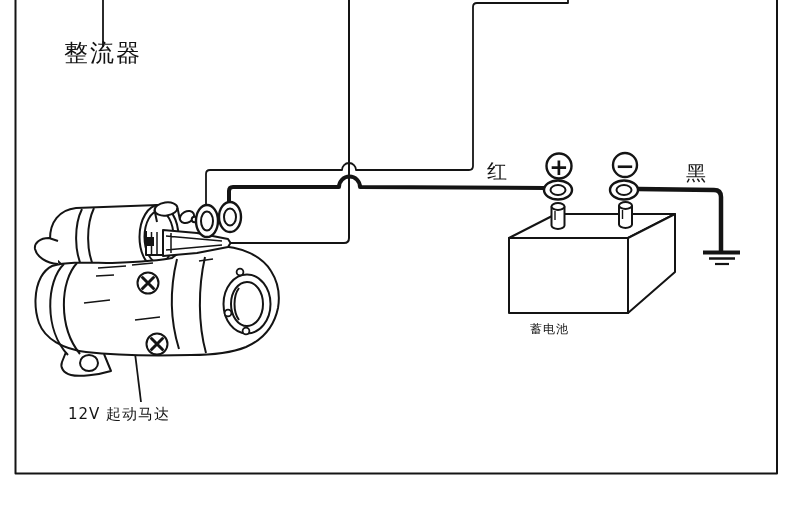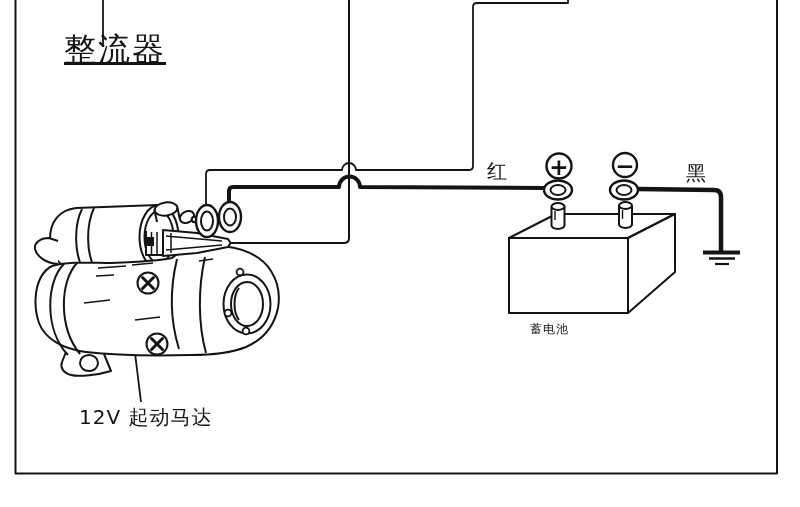--- a/index.html
+++ b/index.html
@@ -5,22 +5,22 @@
   html,body{margin:0;padding:0;background:#fff;}
   .stage{
     position:relative;width:800px;height:507px;background:#ffffff;overflow:hidden;
     font-family:"DejaVu Sans","Liberation Sans",sans-serif;color:#111;
   }
   .stage svg{position:absolute;left:0;top:0;}
   .lbl{
     position:absolute;line-height:1;white-space:nowrap;color:#141414;
     font-family:"DejaVu Sans","Liberation Sans",sans-serif;
   }
-  .lbl-rectifier{left:64px;top:33px;font-size:32px;letter-spacing:2px;text-decoration:underline;}
-  .lbl-starter{left:79px;top:407px;font-size:20px;letter-spacing:1px;}
+  .lbl-rectifier{left:64px;top:41px;font-size:24px;letter-spacing:2px;}
+  .lbl-starter{left:68px;top:407px;font-size:15px;letter-spacing:1px;}
   .lbl-battery{left:530px;top:323px;font-size:12px;letter-spacing:1px;}
   .lbl-red{left:487px;top:161px;font-size:20px;}
   .lbl-black{left:686px;top:163px;font-size:20px;}
 </style>
 </head>
 <body>
 
 <div class="stage">
 
 <svg width="800" height="507" viewBox="0 0 800 507">

